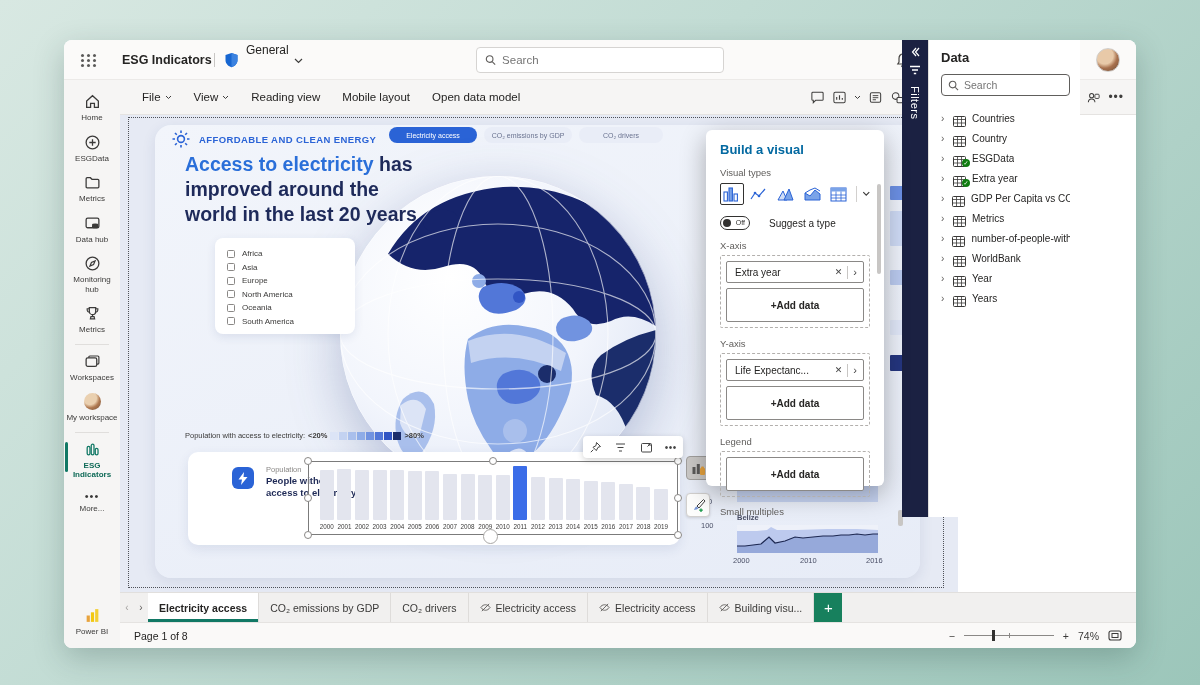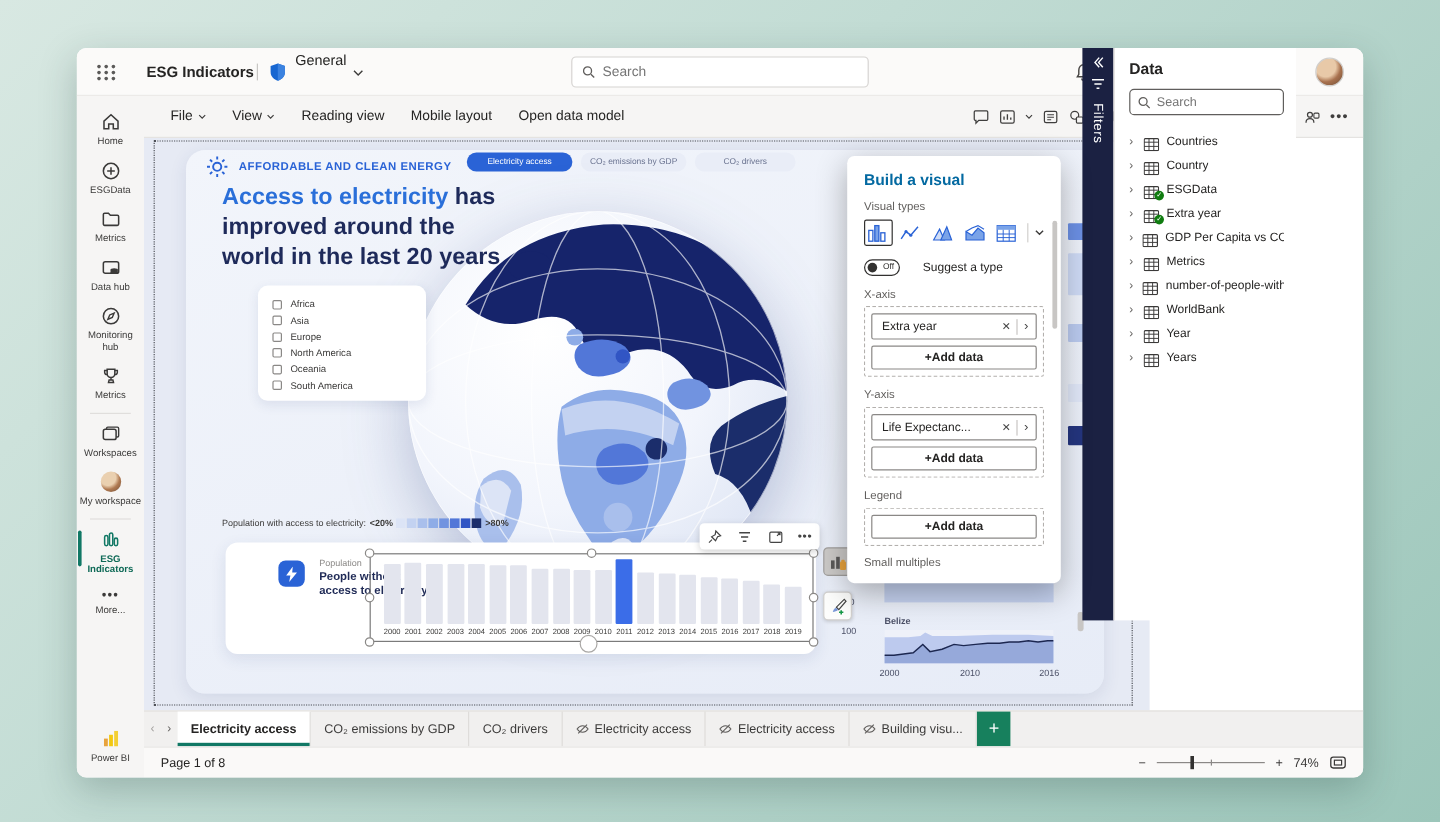--- a/index.html
+++ b/index.html
@@ -92,21 +92,21 @@
   #toggle{width:30px;height:14px;border:1px solid #323130;border-radius:8px;position:relative;cursor:pointer;}
   #toggle i{position:absolute;left:2px;top:2px;width:8px;height:8px;border-radius:50%;background:#323130;}
   #toggle span{position:absolute;right:4px;top:2px;font-size:7px;color:#323130;}
   .tog-lbl{font-size:10px;color:#252423;}
   .well{border:1px dashed #b3b0ad;border-radius:2px;padding:5px;}
   .fieldpill{height:22px;border:1px solid #8a8886;border-radius:2px;background:#fff;display:flex;align-items:center;padding:0 6px 0 8px;gap:5px;cursor:pointer;}
   .fp-name{flex:1;font-size:10px;color:#252423;white-space:nowrap;overflow:hidden;}
   .fp-x{font-size:9px;color:#444;}
   .fp-div{width:1px;height:13px;background:#c8c6c4;}
   .fp-ch{font-size:11px;color:#444;line-height:10px;}
-  .adddata{height:20px;border:1px solid #8a8886;border-radius:2px;background:#fff;display:flex;align-items:center;justify-content:center;font-size:10px;font-weight:bold;color:#252423;margin-top:5px;cursor:pointer;}
+  .adddata{height:34px;border:1px solid #8a8886;border-radius:2px;background:#fff;display:flex;align-items:center;justify-content:center;font-size:10px;font-weight:bold;color:#252423;margin-top:5px;cursor:pointer;}
   #bp-scroll{position:absolute;right:3px;top:54px;width:4px;height:90px;background:#c8c6c4;border-radius:2px;}
   
   #filtersrail{position:absolute;left:838px;top:0;width:26px;height:477px;background:#1b2142;color:#fff;display:flex;flex-direction:column;align-items:center;padding-top:7px;gap:8px;}
   #filters-label{writing-mode:vertical-rl;font-size:11px;letter-spacing:.5px;color:#fff;margin-top:2px;}
   
   #datapanel{position:absolute;left:864px;top:0;width:152px;height:477px;background:#fff;border-left:1px solid #e1dfdd;padding:10px 10px 0 12px;}
   #dp-title{font-size:13px;font-weight:bold;color:#252423;}
   #dp-search{margin-top:9px;height:22px;border:1px solid #605e5c;border-radius:4px;display:flex;align-items:center;gap:5px;padding:0 6px;}
   #dp-search input{border:0;outline:0;width:100%;font-size:10.5px;color:#444;background:transparent;}
   .dp-row{display:flex;align-items:center;gap:6px;height:20px;cursor:pointer;}

